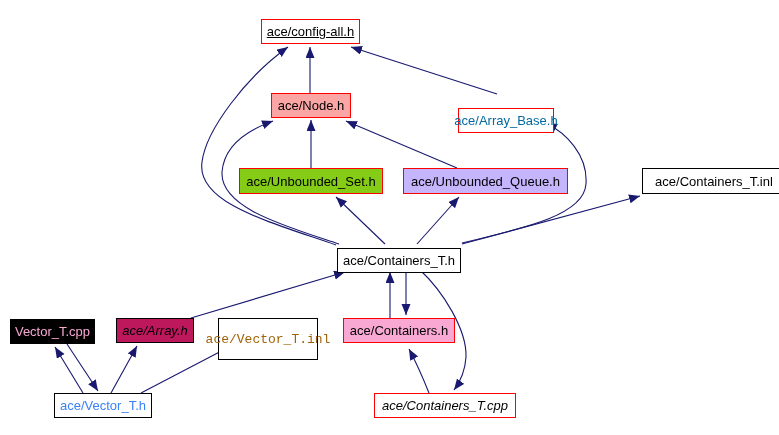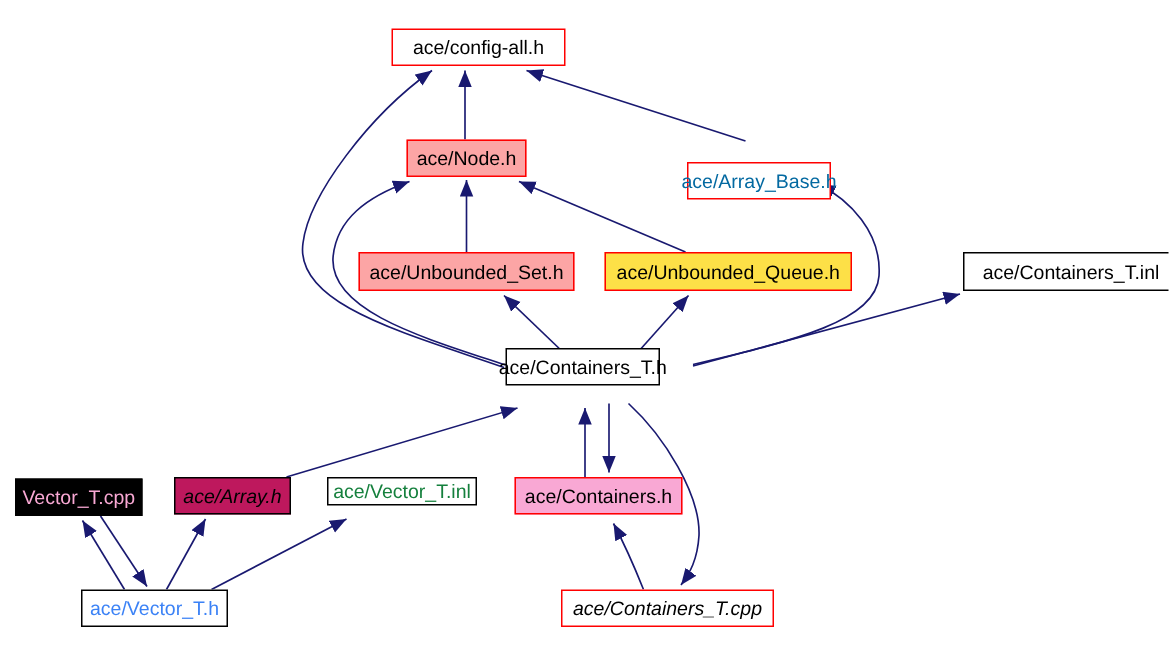--- a/index.html
+++ b/index.html
@@ -48,27 +48,27 @@
         <path d="M429,393 C423,378 417,364 409,349" class="edge" marker-end="url(#arrow)"></path>
         <path d="M419,269 C443,291 467,330 466,357 C465,373 460,382 454,390" class="edge" marker-end="url(#arrow)"></path>
         <path d="M191,318 L345,272" class="edge" marker-end="url(#arrow)"></path>
         <path d="M83,393 L55,347" class="edge" marker-end="url(#arrow)"></path>
         <path d="M67,344 L98,391" class="edge" marker-end="url(#arrow)"></path>
         <path d="M111,393 L137,346" class="edge" marker-end="url(#arrow)"></path>
         <path d="M141,393 L231,346" class="edge" marker-end="url(#arrow)"></path>
       </g>
   </svg>
   <div id="node-layer">
-      <div class="node" style="left: 261px; top: 19px; width: 116px; height: 25px; border-color: rgb(255, 0, 0); background: rgb(255, 255, 255); color: rgb(0, 0, 0);">ace/config-all.h</div>
+      <div class="node" style="left: 261px; top: 19px; width: 99px; height: 25px; border-color: rgb(255, 0, 0); background: rgb(255, 255, 255); color: rgb(0, 0, 0); text-decoration: underline;">ace/config-all.h</div>
       <div class="node" style="left: 271px; top: 93px; width: 80px; height: 25px; border-color: rgb(255, 0, 0); background: #fca5a5; color: rgb(0, 0, 0);">ace/Node.h</div>
       <div class="node" style="left: 458px; top: 108px; width: 96px; height: 25px; border-color: rgb(255, 0, 0); background: rgb(255, 255, 255); color: #0369a1;">ace/Array_Base.h</div>
-      <div class="node" style="left: 239px; top: 168px; width: 144px; height: 26px; border-color: rgb(255, 0, 0); background: #fca5a5; color: rgb(0, 0, 0);">ace/Unbounded_Set.h</div>
-      <div class="node" style="left: 403px; top: 168px; width: 165px; height: 26px; border-color: rgb(255, 0, 0); background: #fde047; color: rgb(0, 0, 0);">ace/Unbounded_Queue.h</div>
+      <div class="node" style="left: 239px; top: 168px; width: 144px; height: 26px; border-color: rgb(255, 0, 0); background: #84cc16; color: rgb(0, 0, 0);">ace/Unbounded_Set.h</div>
+      <div class="node" style="left: 403px; top: 168px; width: 165px; height: 26px; border-color: rgb(255, 0, 0); background: #c4b5fd; color: rgb(0, 0, 0);">ace/Unbounded_Queue.h</div>
       <div class="node" style="left: 642px; top: 168px; width: 144px; height: 26px; border-color: rgb(0, 0, 0); background: rgb(255, 255, 255); color: rgb(0, 0, 0);">ace/Containers_T.inl</div>
-      <div class="node" style="left: 337px; top: 232px; width: 103px; height: 25px; border-color: rgb(0, 0, 0); background: rgb(255, 255, 255); color: rgb(0, 0, 0);">ace/Containers_T.h</div>
+      <div class="node" style="left: 337px; top: 248px; width: 124px; height: 25px; border-color: rgb(0, 0, 0); background: rgb(255, 255, 255); color: rgb(0, 0, 0);">ace/Containers_T.h</div>
       <div class="node" style="left: 10px; top: 319px; width: 85px; height: 25px; border-color: rgb(0, 0, 0); background: rgb(0, 0, 0); color: #f9a8d4;">Vector_T.cpp</div>
       <div class="node" style="left: 116px; top: 318px; width: 78px; height: 25px; border-color: rgb(0, 0, 0); background: #be185d; color: rgb(0, 0, 0); font-style: italic;">ace/Array.h</div>
-      <div class="node" style="left: 218px; top: 318px; width: 100px; height: 19px; border-color: rgb(0, 0, 0); background: rgb(255, 255, 255); color: #15803d;">ace/Vector_T.inl</div>
+      <div class="node" style="left: 218px; top: 318px; width: 100px; height: 42px; border-color: rgb(0, 0, 0); background: rgb(255, 255, 255); color: #a16207; font-family: Liberation Mono, monospace;">ace/Vector_T.inl</div>
       <div class="node" style="left: 343px; top: 318px; width: 112px; height: 25px; border-color: rgb(255, 0, 0); background: #f9a8d4; color: rgb(0, 0, 0);">ace/Containers.h</div>
       <div class="node" style="left: 54px; top: 393px; width: 98px; height: 25px; border-color: rgb(0, 0, 0); background: rgb(255, 255, 255); color: #3b82f6;">ace/Vector_T.h</div>
       <div class="node" style="left: 374px; top: 393px; width: 142px; height: 25px; border-color: rgb(255, 0, 0); background: rgb(255, 255, 255); color: rgb(0, 0, 0); font-style: italic;">ace/Containers_T.cpp</div>
     </div>
 </div>
 
 </body></html>

